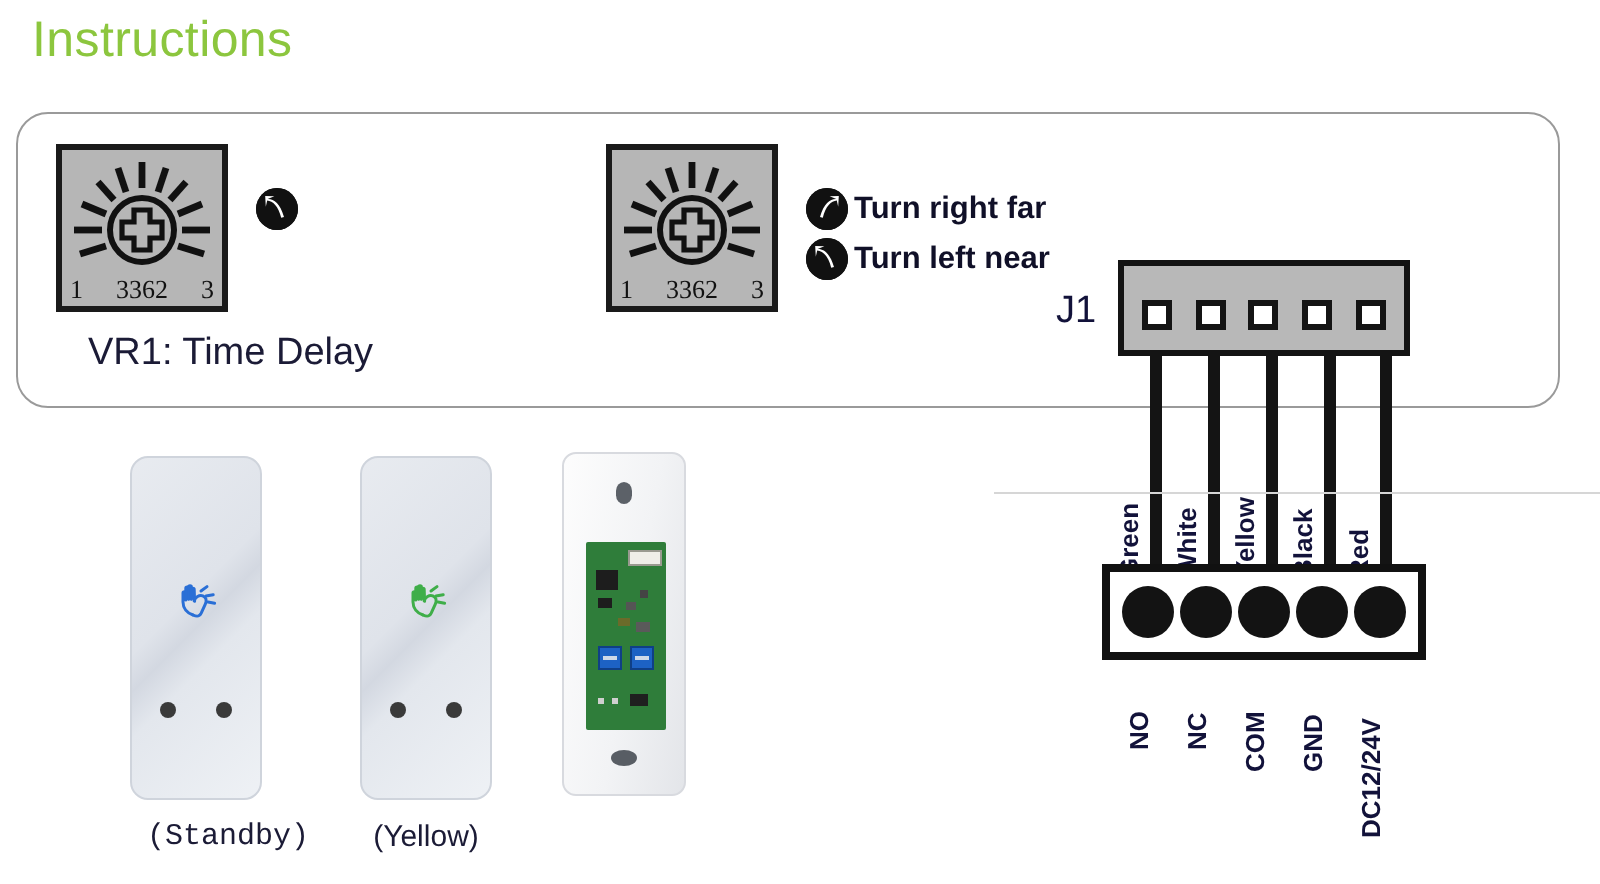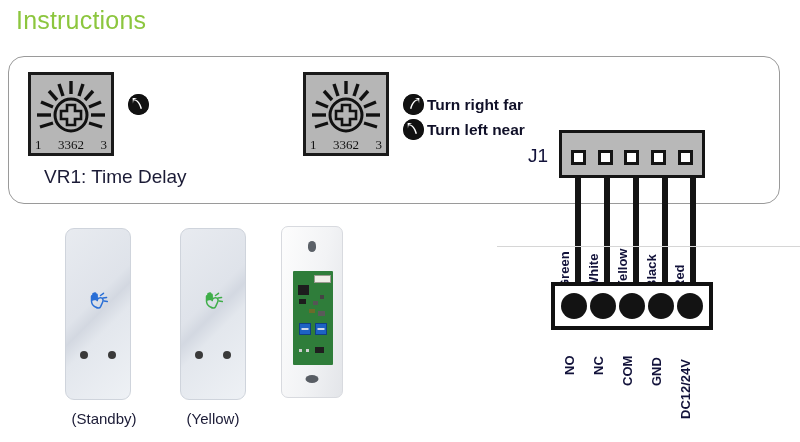--- a/index.html
+++ b/index.html
@@ -227,21 +227,21 @@
     background: #3a3a3a;
   }
   .switch-caption {
     position: absolute;
     top: 410px;
     width: 120px;
     text-align: center;
     font-size: 15px;
     color: #1b1b36;
   }
-  #caption-standby { left: 44px; }
+  #caption-standby { left: 54px; font-family: Liberation Mono, monospace; }
   #caption-active  { left: 153px; }
 
   
   #pcb-device {
     position: absolute;
     left: 281px;
     top: 226px;
     width: 62px;
     height: 172px;
     border-radius: 7px;

